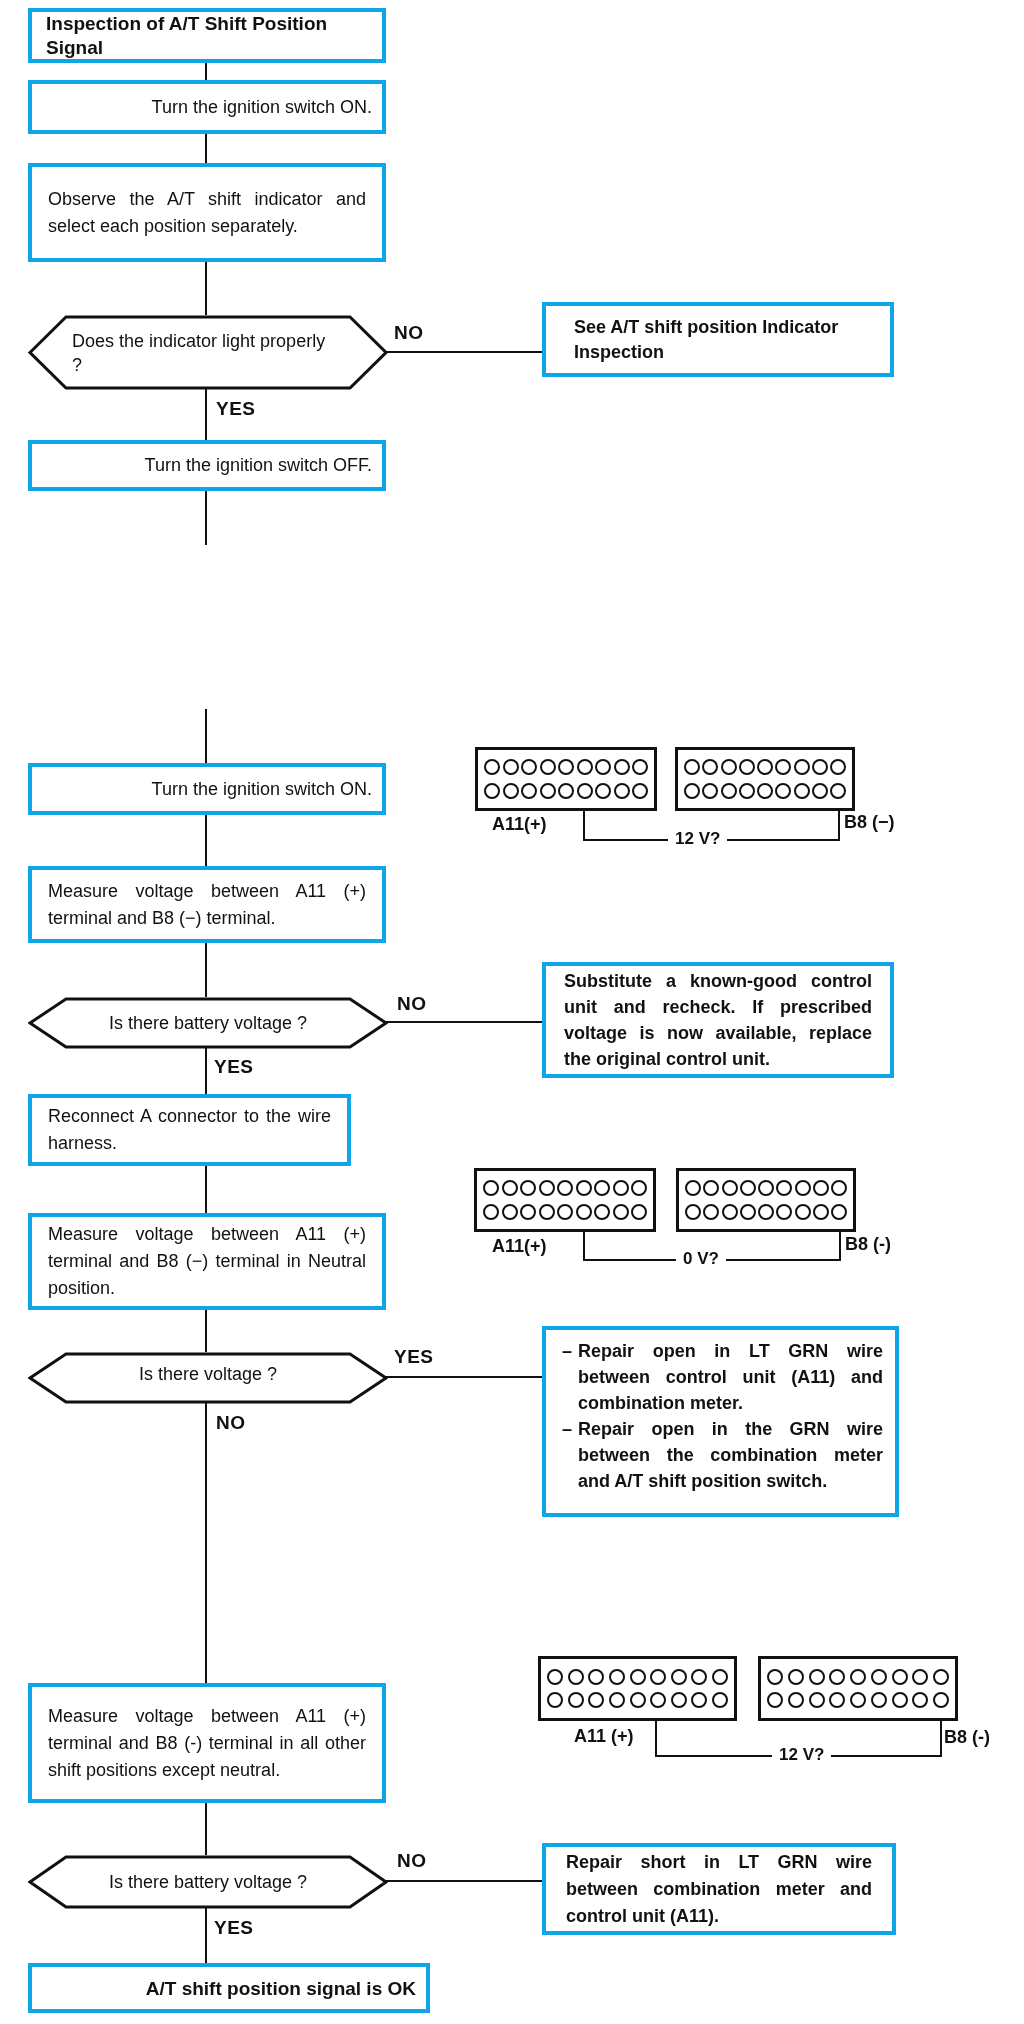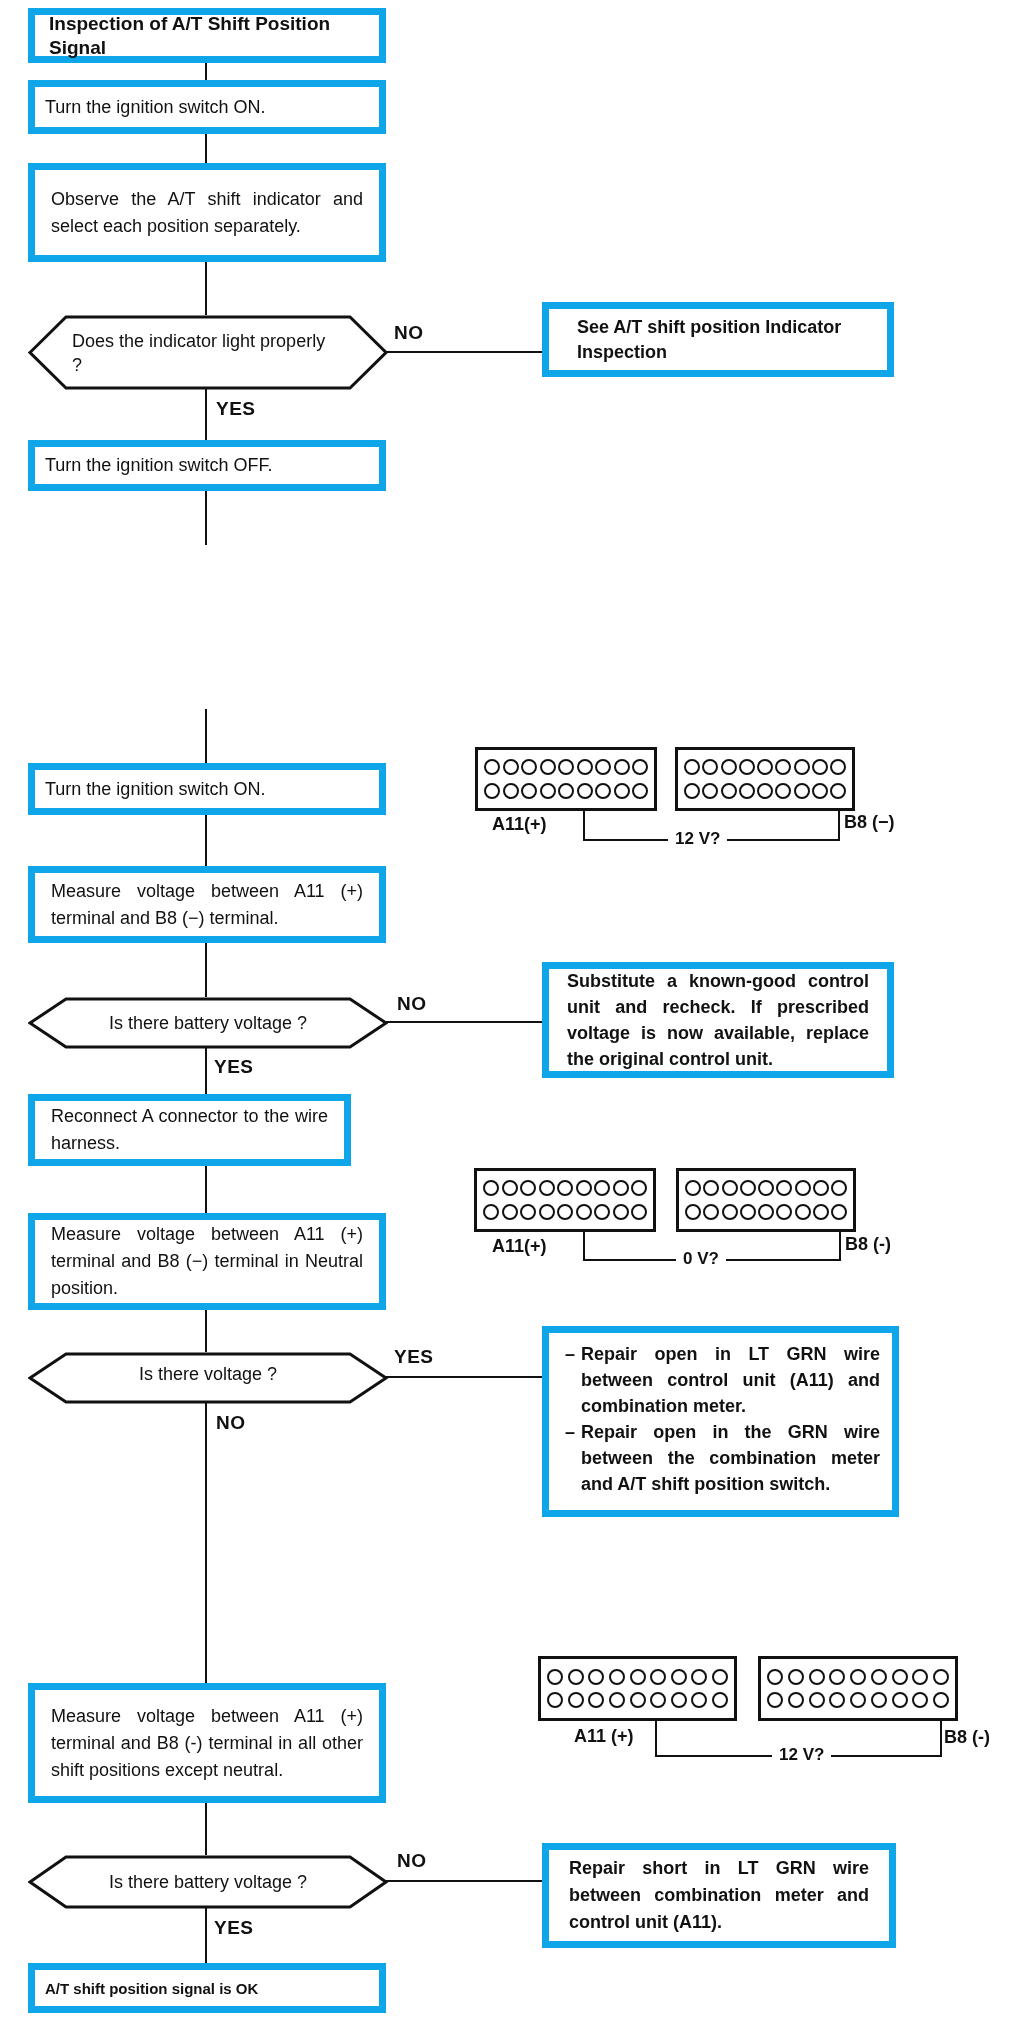--- a/index.html
+++ b/index.html
@@ -3,44 +3,44 @@
 <meta charset="utf-8">
 <style>
   html,body{margin:0;padding:0;background:#fff;}
   .canvas{
     position:relative;width:1024px;height:2024px;background:#ffffff;
     font-family:"Liberation Sans",sans-serif;color:#111;
     -webkit-font-smoothing:antialiased;
   }
   
   .pbox{
-    position:absolute;background:#fff;border:7px solid #0ea5e9;
+    position:absolute;background:#fff;border:4px solid #0ea5e9;
     box-sizing:border-box;display:flex;align-items:center;
     font-size:18px;line-height:27px;
   }
   .pbox .txt{width:100%;}
   .just{text-align:justify;padding:4px 16px;}
-  .ctr{text-align:left;padding:2px 10px;}
+  .ctr{text-align:right;padding:2px 10px;}
   .bold{font-weight:700;}
   
   .n-title{left:28px;top:8px;width:358px;height:55px;font-size:19px;line-height:24px;}
   .n-ign1{left:28px;top:80px;width:358px;height:54px;}
   .n-observe{left:28px;top:163px;width:358px;height:99px;}
   .n-see{left:542px;top:302px;width:352px;height:75px;line-height:25px;}
   .n-ignoff{left:28px;top:440px;width:358px;height:51px;}
   .n-connect{left:28px;top:545px;width:358px;height:165px;line-height:27px;}
   .n-ign2{left:28px;top:763px;width:358px;height:52px;}
   .n-meas1{left:28px;top:866px;width:358px;height:77px;}
   .n-subst{left:542px;top:962px;width:352px;height:116px;line-height:26px;}
   .n-reconn{left:28px;top:1094px;width:323px;height:72px;}
   .n-meas2{left:28px;top:1213px;width:358px;height:97px;}
   .n-repopen{left:542px;top:1326px;width:357px;height:191px;line-height:26px;align-items:flex-start;padding-top:8px;}
   .n-meas3{left:28px;top:1683px;width:358px;height:120px;}
-  .n-repshort{left:542px;top:1843px;width:354px;height:105px;line-height:27px;}
-  .n-ok{left:28px;top:1963px;width:358px;height:50px;font-size:15px;}
+  .n-repshort{left:542px;top:1843px;width:354px;height:92px;line-height:27px;}
+  .n-ok{left:28px;top:1963px;width:402px;height:50px;font-size:19px;}
   
   .blist{width:100%;padding:0 12px 0 16px;box-sizing:border-box;}
   .bitem{display:flex;text-align:justify;}
   .bitem .dash{flex:0 0 16px;}
   .bitem .btxt{flex:1;}
   
   .hex{position:absolute;width:360px;}
   .hex svg{display:block;}
   .hex .hex-text{
     position:absolute;inset:0;display:flex;align-items:center;justify-content:center;

